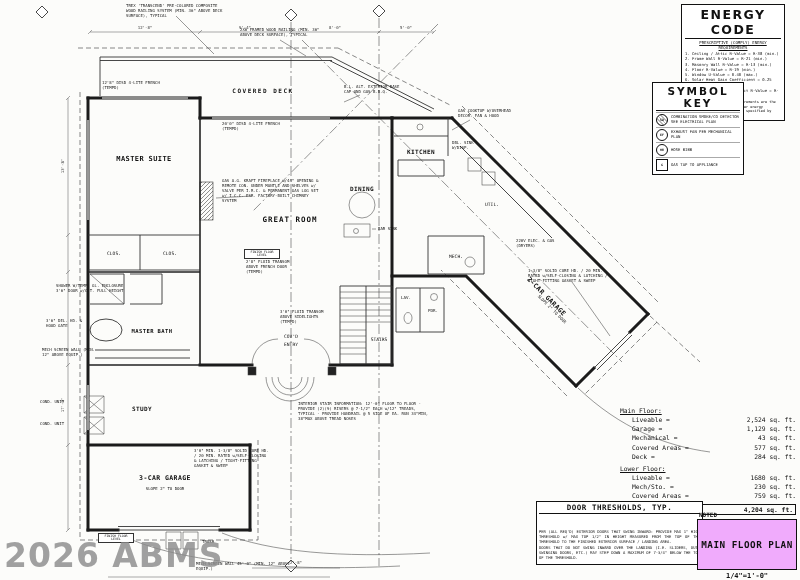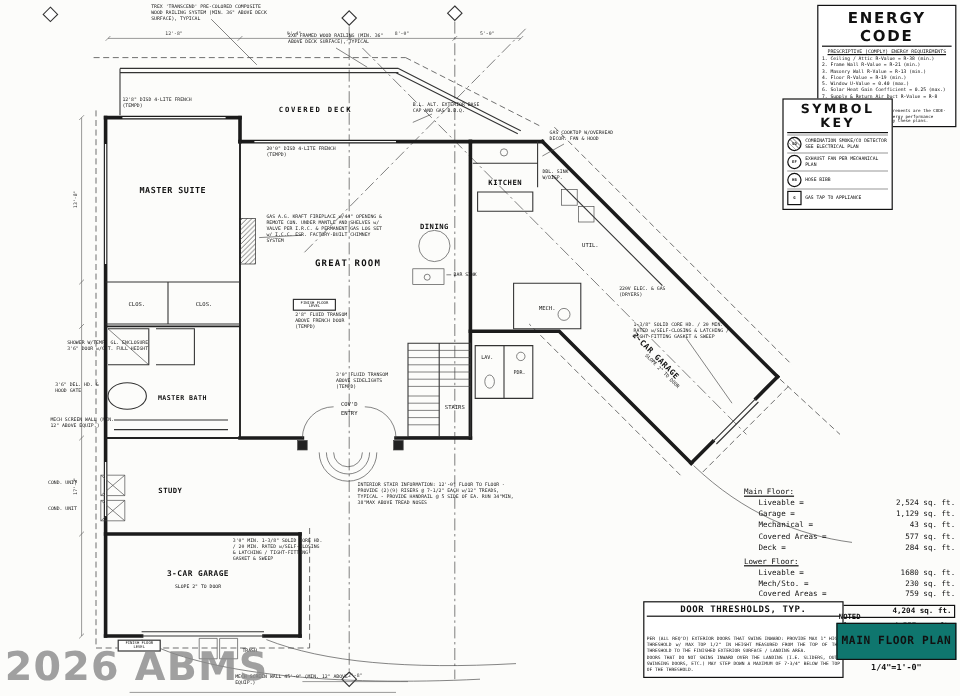--- a/index.html
+++ b/index.html
@@ -22,21 +22,21 @@
   .rms{font-size:4.6px;text-anchor:middle}
   .dt{font-size:4px;text-anchor:middle;fill:#333}
 
   
   .ann{position:absolute;font-size:4px;line-height:1.25;color:#1a1a1a}
   .ffl{position:absolute;border:0.6px solid #333;font-size:3.2px;line-height:1.1;
        padding:0.5px 1px;background:#fff;width:32px;text-align:center}
 
   
   .panel{position:absolute;border:1.6px solid #111;background:#fff;box-sizing:border-box}
-  #energy{left:681px;top:4px;width:116px;padding:2px 3px}
+  #energy{left:681px;top:4px;width:104px;padding:2px 3px}
   #energy .ttl{font-family:"DejaVu Sans",sans-serif;font-weight:bold;font-size:12.5px;
      letter-spacing:1.5px;text-align:center;border-bottom:1.2px solid #111;padding-bottom:1px}
   #energy .sub{font-size:4px;text-align:center;text-decoration:underline;margin:1px 0}
   #energy .it{font-size:3.9px;line-height:1.35}
   #energy .foot{font-size:3.5px;margin-top:2px;line-height:1.25}
 
   #symkey{left:652px;top:82px;width:92px;padding:2px 3px}
   #symkey .ttl{font-family:"DejaVu Sans",sans-serif;font-weight:bold;font-size:10.5px;
      letter-spacing:2px;text-align:center;border-bottom:1.2px solid #111;padding-bottom:1px;margin-bottom:1px}
   .skrow{display:flex;align-items:center;gap:3px;padding:1px 0;border-top:.5px solid #aaa}
@@ -56,22 +56,22 @@
   .atotal2{display:flex;justify-content:space-between;border-bottom:1.4px solid #111;
      padding:0 2px;margin-top:2px;font-weight:bold}
 
   #thresh{left:536px;top:501px;width:167px;padding:1px 2px 2px;border:1.2px solid #111}
   #thresh .ttl{font-size:7.5px;font-weight:bold;text-align:center;border-bottom:1px solid #111;
      padding-bottom:1px;margin-bottom:16px;letter-spacing:.5px}
   #thresh p{font-size:3.8px;line-height:1.3;margin:1px 0;text-align:justify}
 
   #titleblock{position:absolute;left:697px;top:511px;width:100px}
   #titleblock .noted{font-size:6px;font-weight:bold;margin-left:2px}
-  #titleblock .box{border:1.8px solid #111;background:#0f766e;text-align:center;
-     font-weight:bold;font-size:9.3px;letter-spacing:.5px;padding:9px 1px;margin-top:1px}
+  #titleblock .box{border:1.8px solid #111;background:#f0abfc;text-align:center;
+     font-weight:bold;font-size:9.3px;letter-spacing:.5px;padding:19px 1px;margin-top:1px}
   #titleblock .scale{font-size:7px;font-weight:bold;text-align:center;margin-top:2px}
 
   #watermark{position:absolute;left:4px;top:536px;font-family:"DejaVu Sans",sans-serif;
      font-weight:600;font-size:33px;color:#8a8a8a;opacity:.8;letter-spacing:1px;z-index:6}
 </style>
 </head>
 <body>
 
 <div class="sheet">
 

